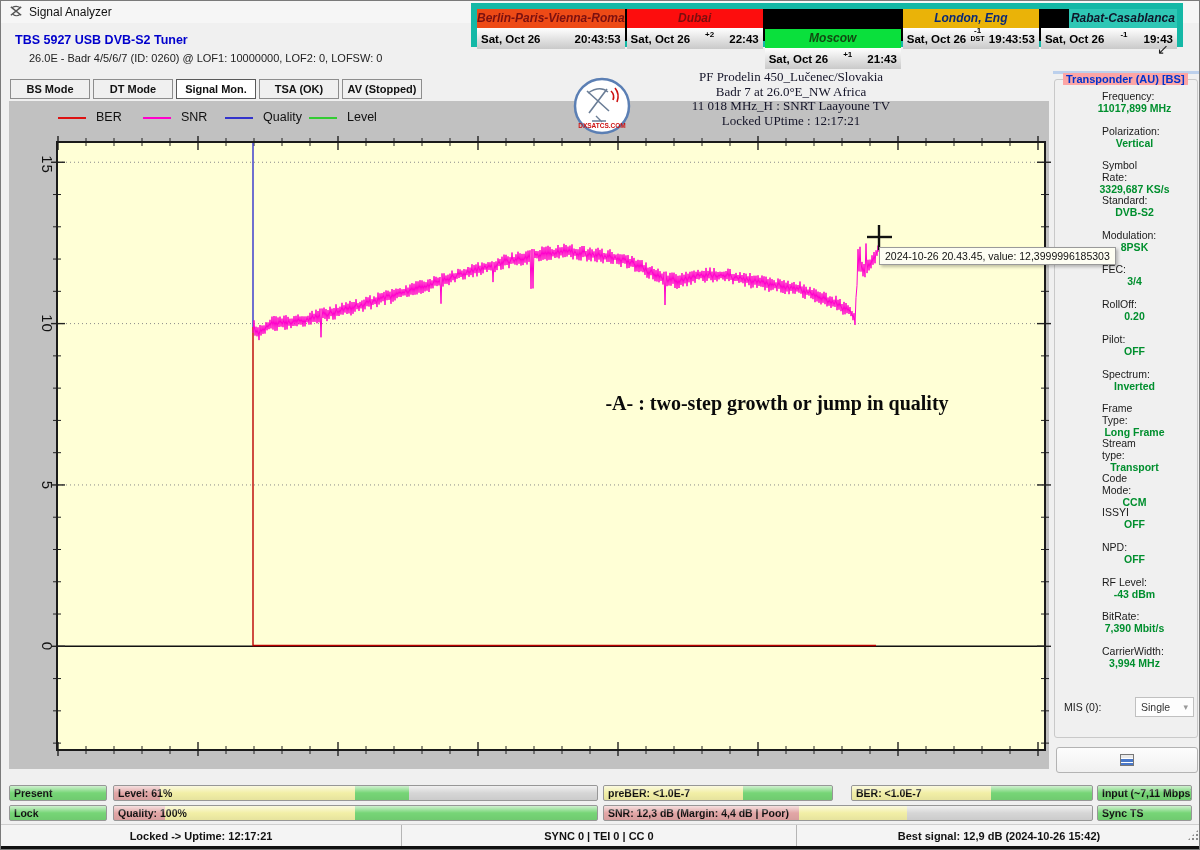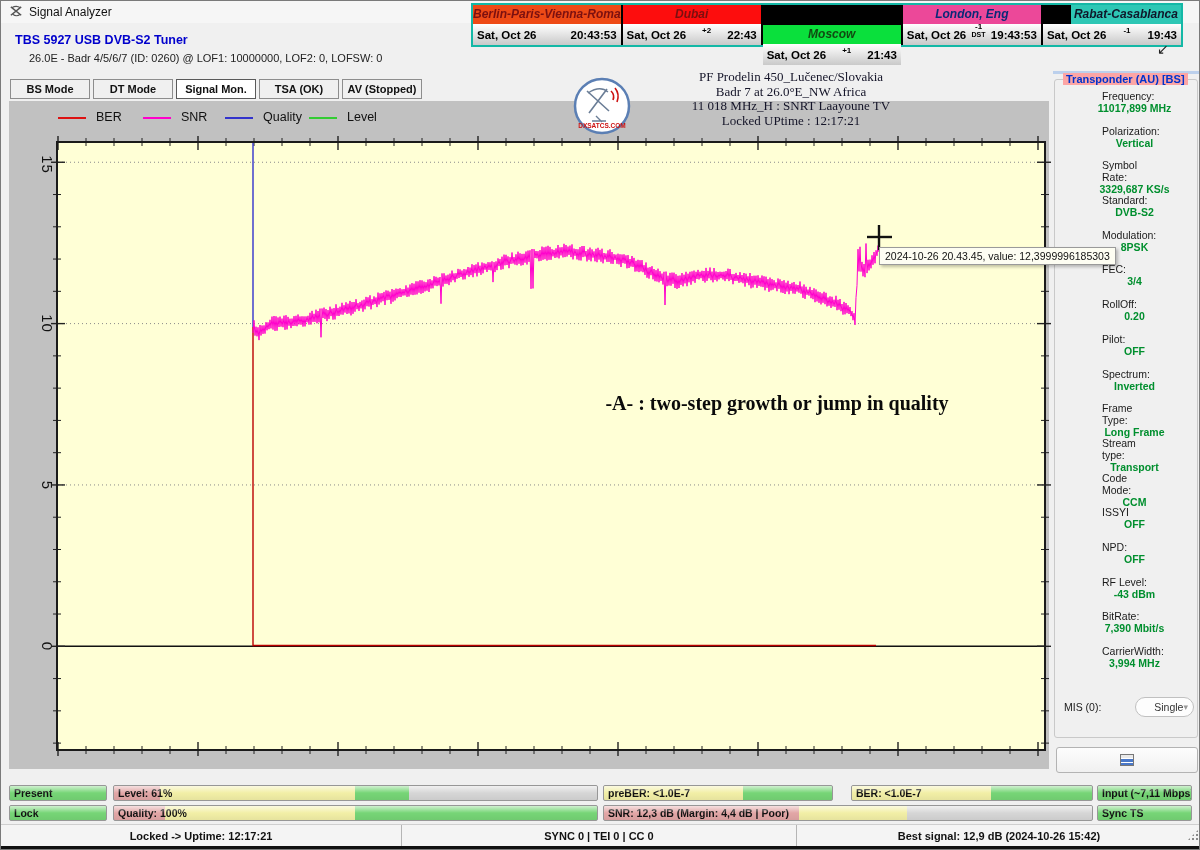--- a/index.html
+++ b/index.html
@@ -10,21 +10,21 @@
   }
   
   #titlebar { position:absolute; left:0; top:0; width:100%; height:22px; background:#f6f6f6; }
   #titlebar .app-title { position:absolute; left:28px; top:4px; font-size:12px; color:#111; }
   #dish-icon { position:absolute; left:8px; top:3px; width:15px; height:15px; }
   
   #tuner-name { position:absolute; left:14px; top:32px; color:#0000cc; font-weight:bold; font-size:12.5px; }
   #tuner-sub  { position:absolute; left:28px; top:51px; color:#222; font-size:11px; }
   
   #clocks { position:absolute; left:470px; top:2px; width:712px; height:44px;
-            display:grid; grid-template-columns:repeat(5,1fr); background:#000; border:2px solid #14b8a6; gap:2px; }
+            display:grid; grid-template-columns:repeat(5,1fr); background:#000; border:6px solid #14b8a6; gap:2px; }
   .clock-cell { display:flex; flex-direction:column; }
   .clock-city { height:19px; font-weight:bold; font-style:italic; font-size:12px; text-align:center; line-height:19px; overflow:hidden; white-space:nowrap; }
   .clock-time { height:21px; background:linear-gradient(#ffffff,#c9c9c9); color:#000; font-weight:bold; font-size:11.5px;
                 display:flex; align-items:center; justify-content:space-between; padding:0 4px; }
   .clock-offset { font-size:8px; font-weight:bold; line-height:8px; text-align:center; transform:translateY(-4px); }
   .clock-offset .off-sub { display:block; font-size:7px; }
   #cursor-arrow { position:absolute; left:1156px; top:40px; font-size:14px; color:#222; }
   
   #tabs { position:absolute; left:9px; top:78px; display:flex; gap:3px; }
   .tab { width:80px; height:20px; background:#f0f0f0; border:1px solid #8d8d8d; font-size:11px; font-weight:bold;
@@ -51,23 +51,23 @@
   #right-strip { position:absolute; left:1052px; top:70px; width:148px; height:3px; background:#bcd0ec; }
   #transponder { position:absolute; left:1053px; top:78px; width:144px; height:659px;
                  border:1px solid #c9c9c9; border-radius:3px; background:#f0f0f0; }
   #transponder .panel-title { position:absolute; left:8px; top:-7px; background:#fca5a5; padding:0 3px;
                  color:#0033cc; font-weight:bold; font-size:11px; }
   #tp-rows { position:absolute; left:0; top:10px; width:100%; }
   .tp-row { height:34.7px; display:flex; align-items:center; padding-left:9px;flex-direction:column; }
   .tp-label { width:57px; font-size:10.5px; color:#1a1a1a; flex-shrink:0; }
   .tp-value { font-size:10.5px; font-weight:bold; color:#008f2e; padding-left:8px; white-space:nowrap; }
   #mis-row { position:absolute; left:9px; top:614px; width:130px; height:26px; display:flex; align-items:center; }
-  #mis-select { margin-left:14px; width:62px; height:20px; border:1px solid #c0c0c0; border-radius:10px;
+  #mis-select { margin-left:14px; width:62px; height:20px; border:1px solid #c0c0c0; border-radius:0;
                 background:#fdfdfd; font-size:10.5px; color:#333; display:flex; align-items:center;
-                justify-content:flex-end; padding:0 5px; }
+                justify-content:space-between; padding:0 5px; }
   #mis-select .chev { color:#999; font-size:9px; }
   #save-btn { position:absolute; left:1055px; top:746px; width:142px; height:26px; background:linear-gradient(#fdfdfd,#f0f0f0);
               border:1px solid #b3b3b3; border-radius:3px; display:flex; align-items:center; justify-content:center; }
   #save-icon { width:14px; height:12px; border:1px solid #777; background:
                linear-gradient(#e9e9e9 0 3px, #ffffff 3px 4px, #4a78c8 4px 7px, #ffffff 7px 8px, #4a78c8 8px 12px); }
   
   .sigbar { position:absolute; height:16px; border:1px solid #979797; border-radius:2px; overflow:hidden; }
   .sigbar .bar-label { position:absolute; left:4px; top:1px; font-size:10.5px; font-weight:bold; color:#111; white-space:nowrap; }
   .sigbar .gloss { position:absolute; inset:0; background:linear-gradient(rgba(255,255,255,.65), rgba(255,255,255,0) 50%, rgba(0,0,0,.05)); }
   
@@ -114,21 +114,21 @@
     </div>
     <div class="clock-cell">
       <div class="clock-city" style="background: rgb(10, 224, 60); color: rgb(17, 74, 17); margin-top: 20px;">Moscow</div>
       <div class="clock-time">
         <span>Sat, Oct 26</span>
         <span class="clock-offset">+1</span>
         <span>21:43</span>
       </div>
     </div>
     <div class="clock-cell">
-      <div class="clock-city" style="background: #ec4899; color: rgb(10, 42, 119);">London, Eng</div>
+      <div class="clock-city" style="background: #eab308; color: rgb(10, 42, 119);">London, Eng</div>
       <div class="clock-time">
         <span>Sat, Oct 26</span>
         <span class="clock-offset"><span>-1</span><span class="off-sub">DST</span></span>
         <span>19:43:53</span>
       </div>
     </div>
     <div class="clock-cell">
       <div class="clock-city" style="background: rgb(46, 199, 181); color: #0f172a; margin-left: 28px;">Rabat-Casablanca</div>
       <div class="clock-time">
         <span>Sat, Oct 26</span>

